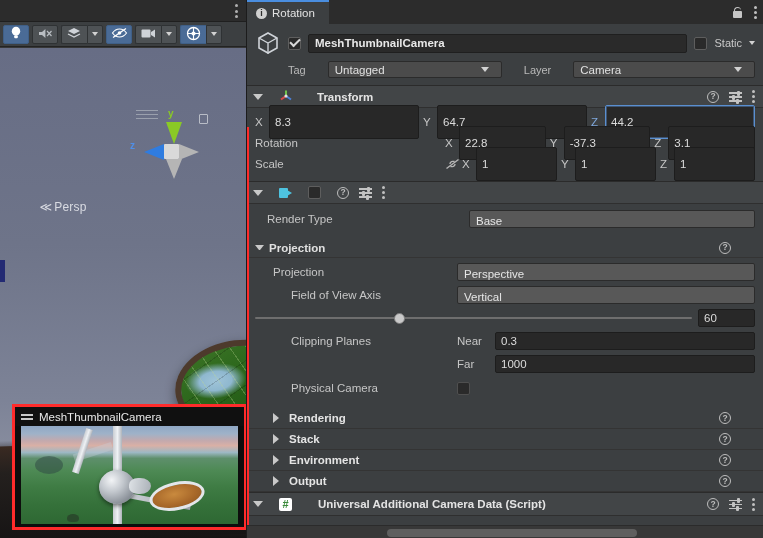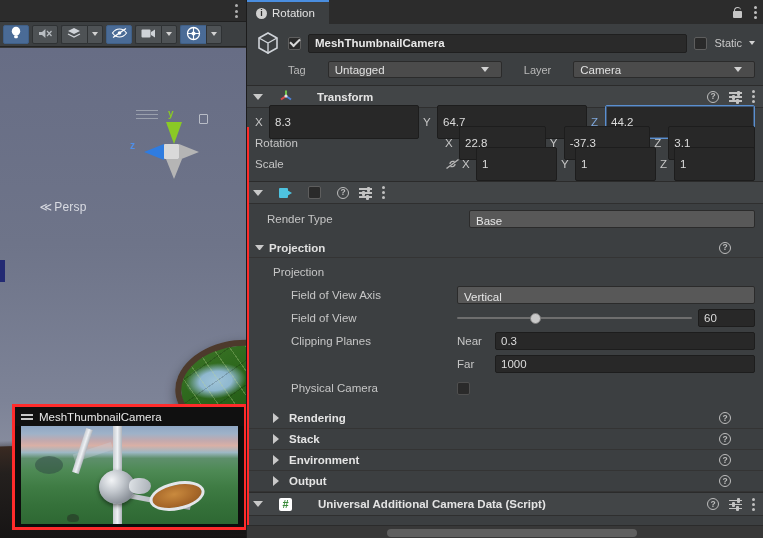--- a/index.html
+++ b/index.html
@@ -671,32 +671,35 @@
         <div class="subfold">
           <span class="foldout small"></span>
           <span class="t">Projection</span>
           <span class="help-icon" style="margin-right:32px;">?</span>
         </div>
 
         <div class="comp-body" style="padding-top:4px;">
 
           <div class="wide-row indent1">
             <span class="plabel">Projection</span>
+            <span class="wide-dd">
+              <span>Perspective</span>
+              <span class="tri"></span>
+            </span>
           </div>
 
           <div class="wide-row indent2">
             <span class="plabel">Field of View Axis</span>
             <span class="wide-dd">
               <span>Vertical</span>
               <span class="tri"></span>
             </span>
           </div>
 
           <div class="wide-row indent2">
-            <span class="plabel">Field of View</span>
             <span class="slider-wrap">
               <span class="slider">
                 <span class="track"></span>
                 <span class="knob" id="fov-knob" style="left: calc(33% - 5px);"></span>
               </span>
               <span class="num-field">
                 <span>60</span>
               </span>
             </span>
           </div>

